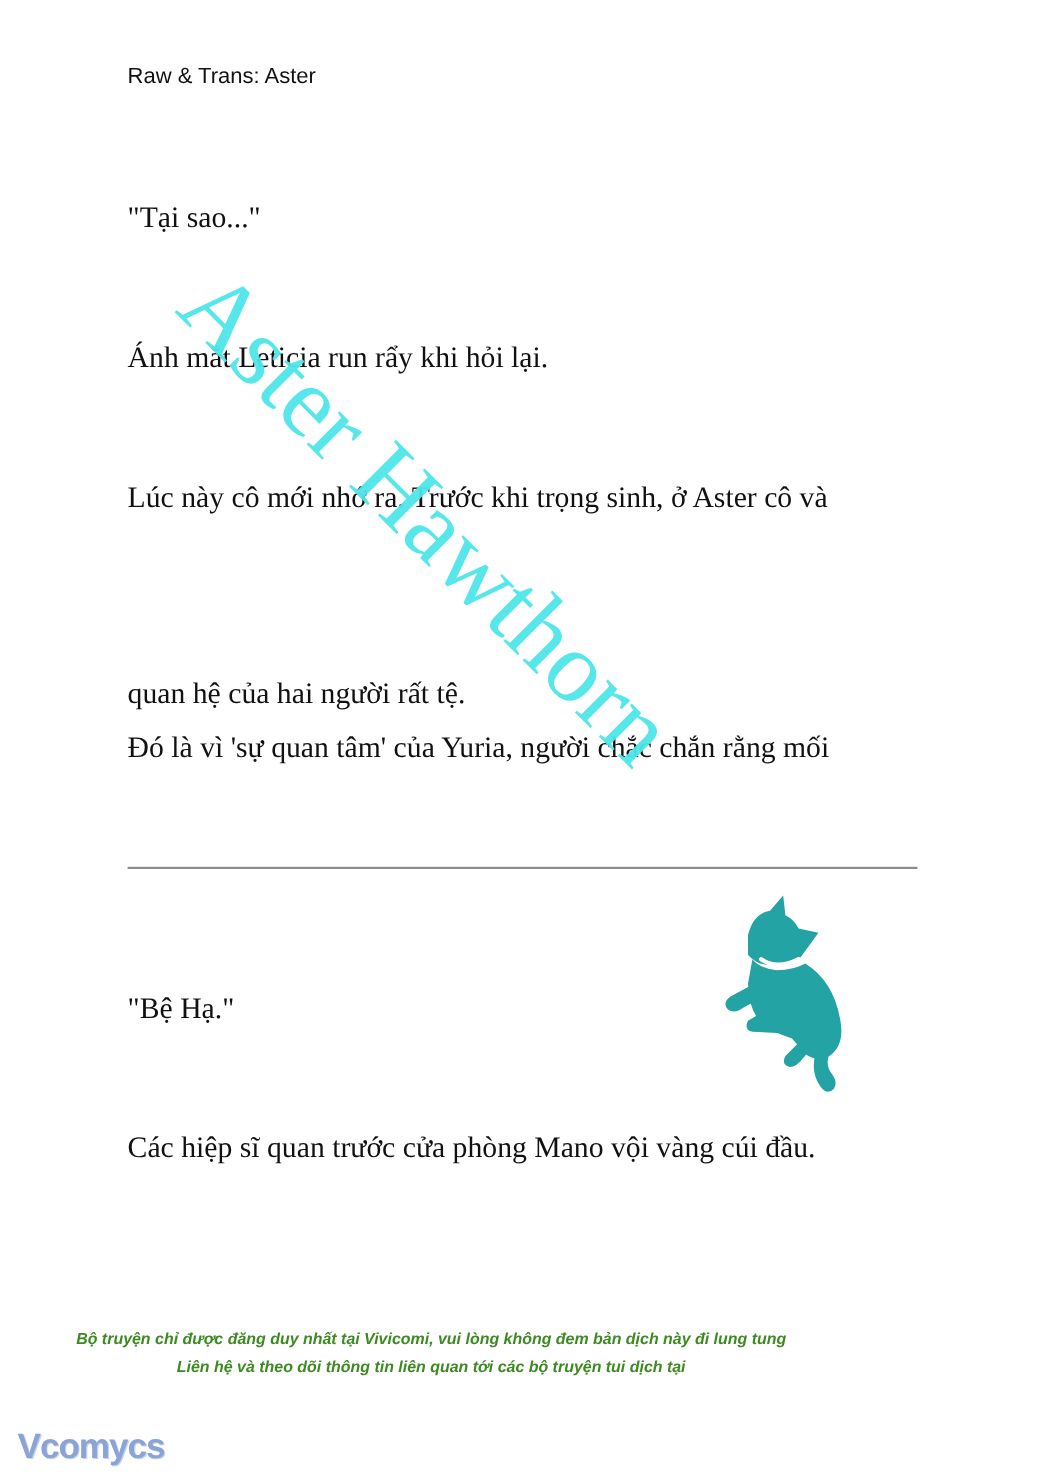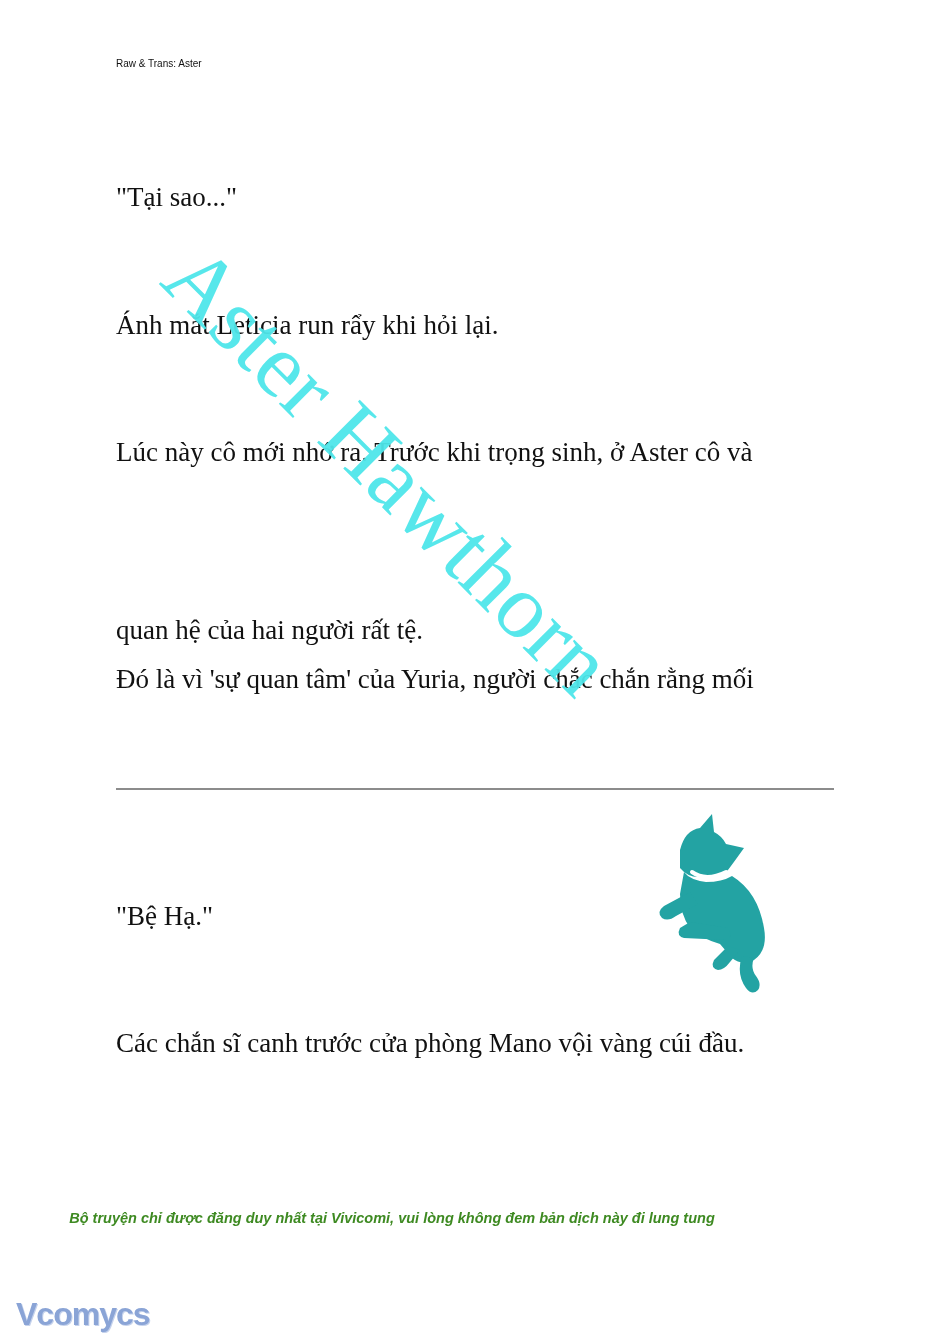--- a/index.html
+++ b/index.html
@@ -1,20 +1,20 @@
 <!DOCTYPE html>
 <html><head>
   <meta charset="utf-8">
   <style>
     html, body { margin: 0; padding: 0; background: #ffffff; }
     body { width: 950px; height: 1343px; position: relative; overflow: hidden; }
     .page { position: absolute; inset: 0; background: #ffffff; }
     .header {
       position: absolute; left: 116px; top: 58px;
-      font-family: "Liberation Sans", sans-serif; font-size: 10px; color: #111;
+      font-family: "Liberation Sans", sans-serif; font-size: 20px; color: #111;
     }
     .para {
       position: absolute; left: 116px;
       font-family: "Liberation Serif", serif; font-size: 27px; color: #111;
       line-height: 49px; white-space: nowrap;
     }
     .divider {
       position: absolute; left: 116px; top: 788px; width: 718px; height: 0;
       border-top: 2px solid #8c8c8c;
     }
@@ -61,21 +61,21 @@
     <div>Đó là vì 'sự quan tâm' của Yuria, người chắc chắn rằng mối</div>
   </div>
 
   <div class="divider"></div>
 
   <div class="para" style="top:892px">
     <div>"Bệ Hạ."</div>
   </div>
 
   <div class="para" style="top:1019px">
-    <div>Các chắn sĩ canh trước cửa phòng Mano vội vàng cúi đầu.</div>
+    <div>Các hiệp sĩ quan trước cửa phòng Mano vội vàng cúi đầu.</div>
   </div>
 
   <div class="watermark">Aster Hawthorn</div>
 
   <svg class="cat" viewBox="0 0 130 185">
     <g fill="#23a3a3">
 
       <path d="M30 40 Q35 20 50 18 L62 4 L64 22 Q72 26 76 34 L94 38 Q84 52 78 60 Q70 68 56 66 Q40 70 30 58 Z"></path>
 
       <path d="M34 62 Q40 70 56 72 Q72 72 82 66 Q108 82 114 118 Q118 140 104 150 Q92 156 82 148 L70 134 Q50 128 40 118 Q30 104 30 84 Z"></path>
@@ -87,17 +87,18 @@
       <path d="M78 136 L64 150 Q60 158 68 160 Q74 160 80 152 L90 140 Z"></path>
 
       <path d="M92 146 Q86 164 96 178 Q102 186 108 180 Q112 174 106 166 Q100 158 104 148 Z"></path>
     </g>
 
     <path d="M42 62 Q56 72 76 62" stroke="#ffffff" stroke-width="4" fill="none" stroke-linecap="round"></path>
   </svg>
 
   <div class="footer" style="top:1206px">
     <div>Bộ truyện chỉ được đăng duy nhất tại Vivicomi, vui lòng không đem bản dịch này đi lung tung</div>
+    <div>Liên hệ và theo dõi thông tin liên quan tới các bộ truyện tui dịch tại</div>
   </div>
 
   <div class="logo">Vcomycs</div>
 
 </div>
 
 </body></html>

